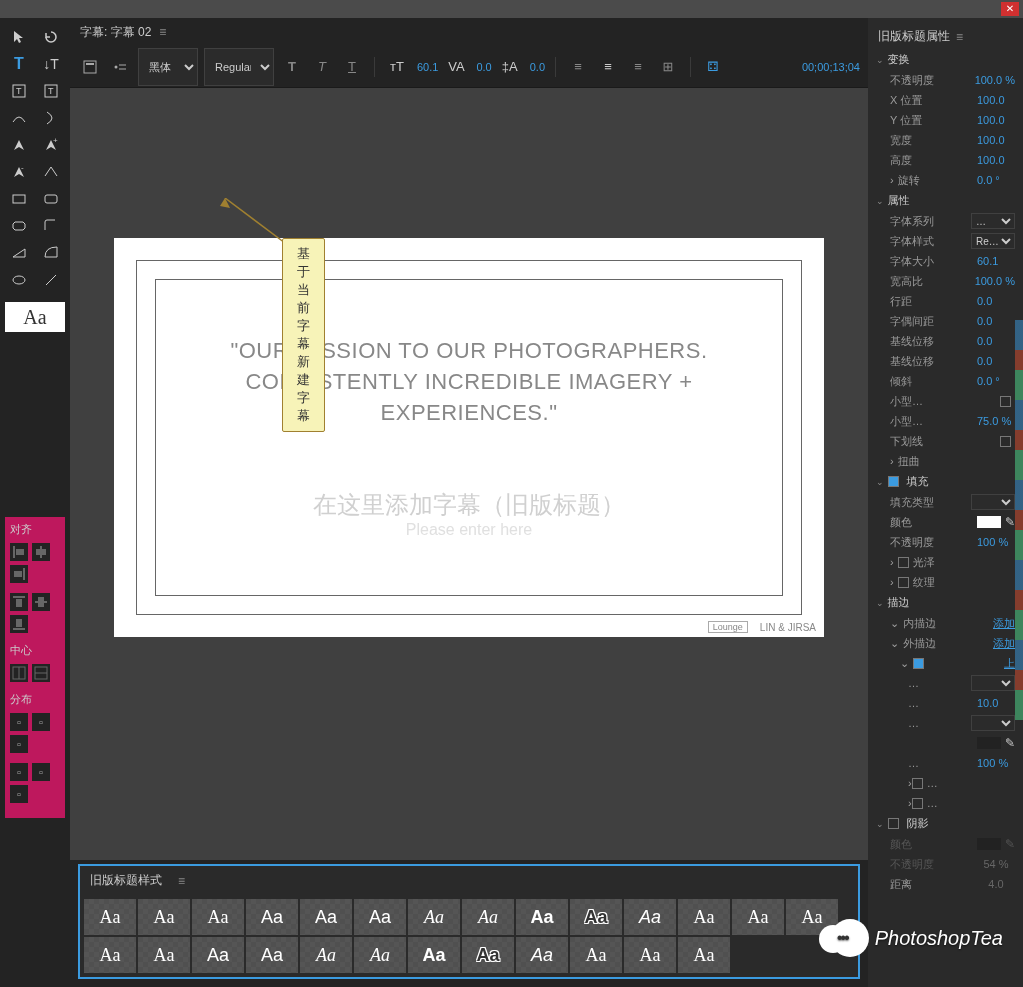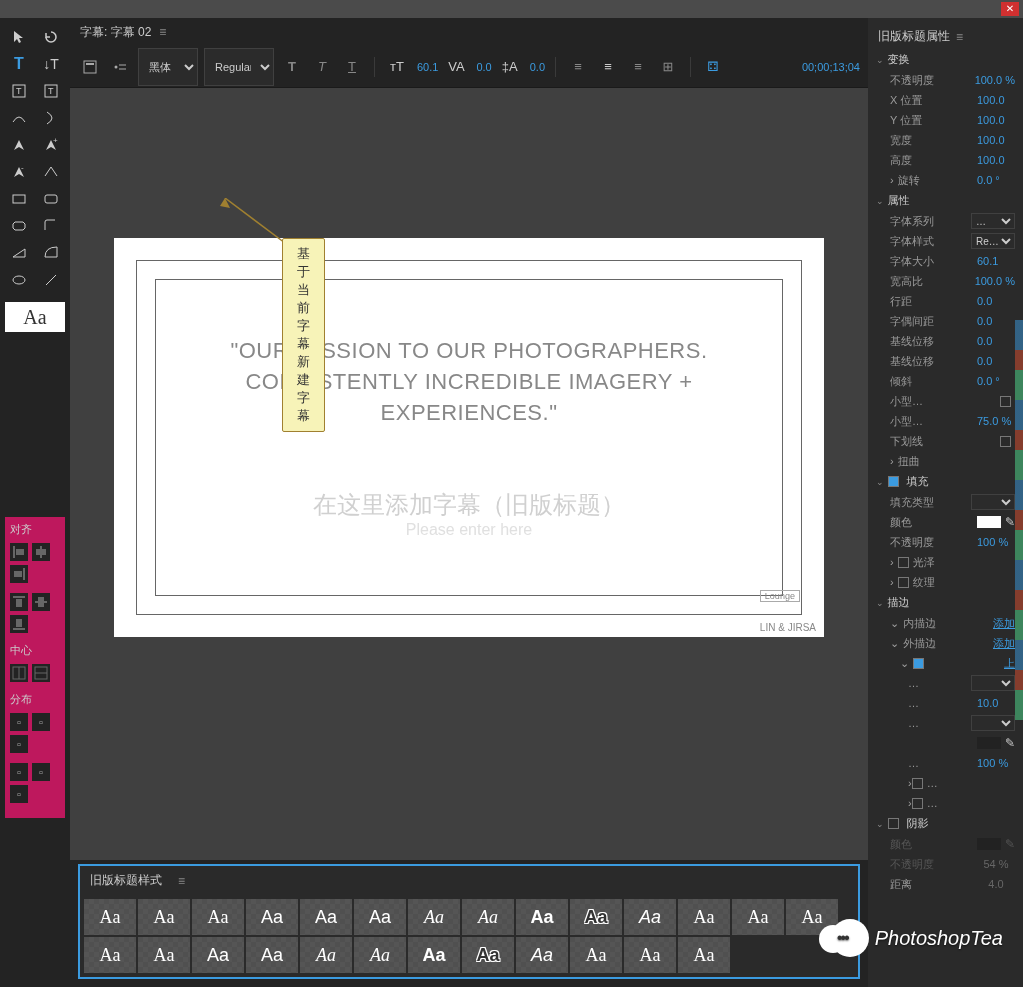--- a/index.html
+++ b/index.html
@@ -36,21 +36,21 @@
 .tooltip-box { background: #f7f3b8; border: 1px solid #a08030; padding: 6px 14px; color: #333; font-size: 13px; border-radius: 2px; position: absolute; left: 82px; top: 40px; }
 
 .canvas-wrap { flex: 1; background: #404040; padding: 40px; display: flex; justify-content: center; align-items: flex-start; overflow: hidden; position: relative; }
 .canvas { width: 710px; height: 399px; background: #fff; padding: 22px; position: relative; margin-top: 110px; }
 .safe-outer { border: 1px solid #666; width: 100%; height: 100%; padding: 18px; }
 .safe-inner { border: 1px solid #666; width: 100%; height: 100%; display: flex; flex-direction: column; align-items: center; justify-content: center; position: relative; }
 .quote { color: #888; font-size: 22px; text-align: center; letter-spacing: 0.5px; line-height: 1.4; font-weight: 400; }
 .quote-line { display: block; }
 .placeholder-cn { color: #d0d0d0; font-size: 24px; margin-top: 60px; }
 .placeholder-en { color: #e0e0e0; font-size: 16px; }
-.canvas-footer { position: absolute; bottom: 4px; right: 8px; color: #888; font-size: 10px; display: flex; gap: 20px; align-items: flex-start; flex-direction: column; }
+.canvas-footer { position: absolute; bottom: 4px; right: 8px; color: #888; font-size: 10px; display: flex; gap: 12px; align-items: flex-end; }
 .lounge-box { border: 1px solid #aaa; padding: 0px 4px; font-size: 9px; color: #888; }
 
 .styles-panel { background: #2a2a2a; border: 2px solid #3b9be0; margin: 4px 8px 8px 8px; }
 .styles-header { padding: 6px 10px; color: #ccc; font-size: 12px; display: flex; align-items: center; gap: 16px; }
 .styles-grid { display: flex; flex-wrap: wrap; padding: 4px; gap: 2px; }
 .style-swatch { width: 52px; height: 36px; background: #505050; display: flex; align-items: center; justify-content: center; font-size: 18px; font-family: serif; cursor: pointer; background-image: linear-gradient(45deg,#555 25%,transparent 25%,transparent 75%,#555 75%),linear-gradient(45deg,#555 25%,transparent 25%,transparent 75%,#555 75%); background-size: 10px 10px; background-position: 0 0, 5px 5px; }
 .sw-white { color: #fff; font-family: serif; }
 .sw-italic { font-style: italic; }
 .sw-bold { font-weight: bold; }
 .sw-outline { color: #333; text-shadow: -1px -1px 0 #fff,1px -1px 0 #fff,-1px 1px 0 #fff,1px 1px 0 #fff; }

